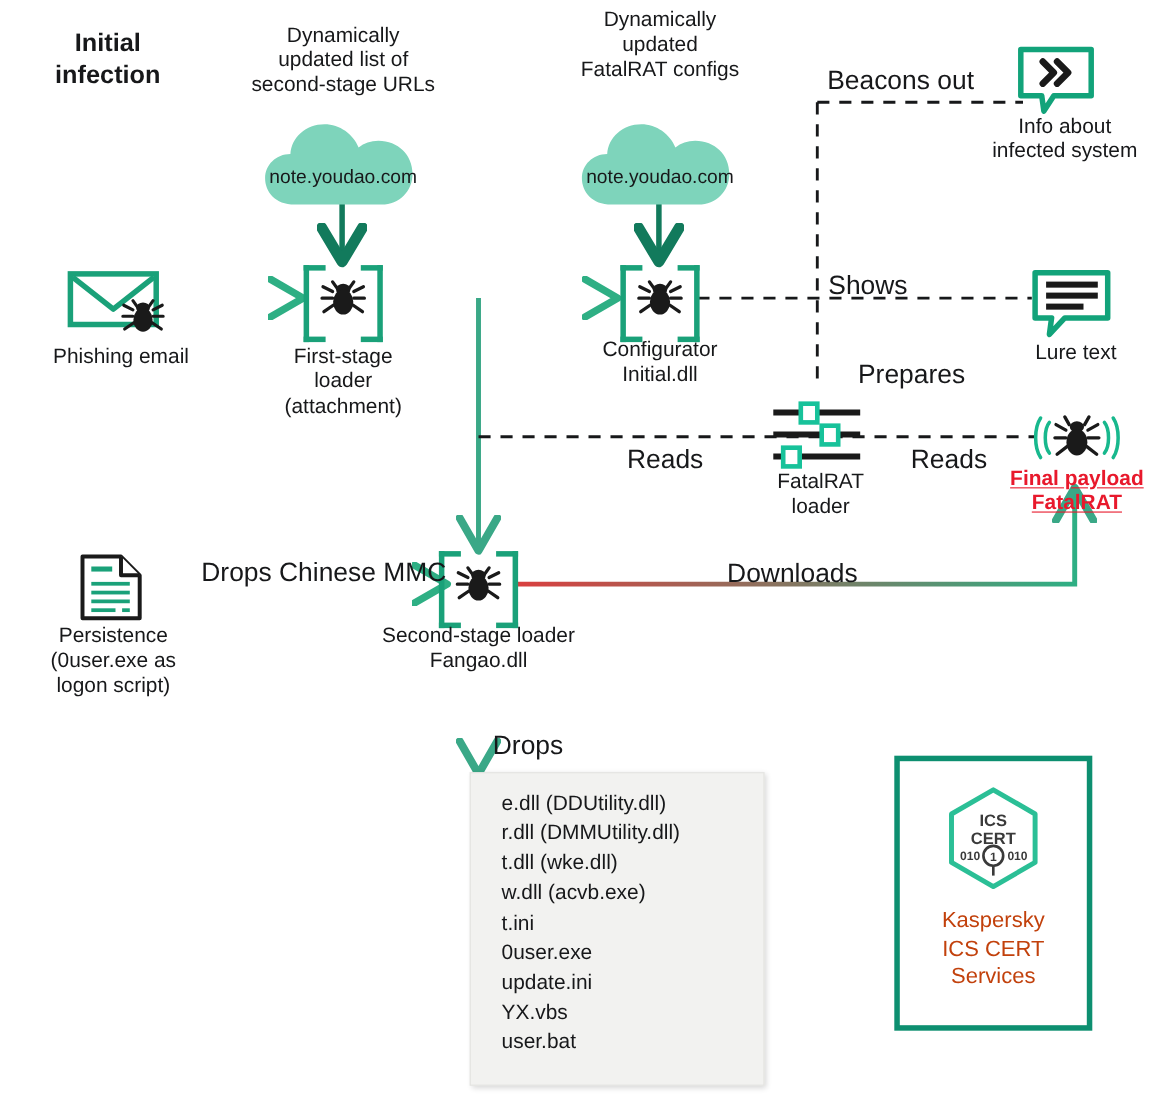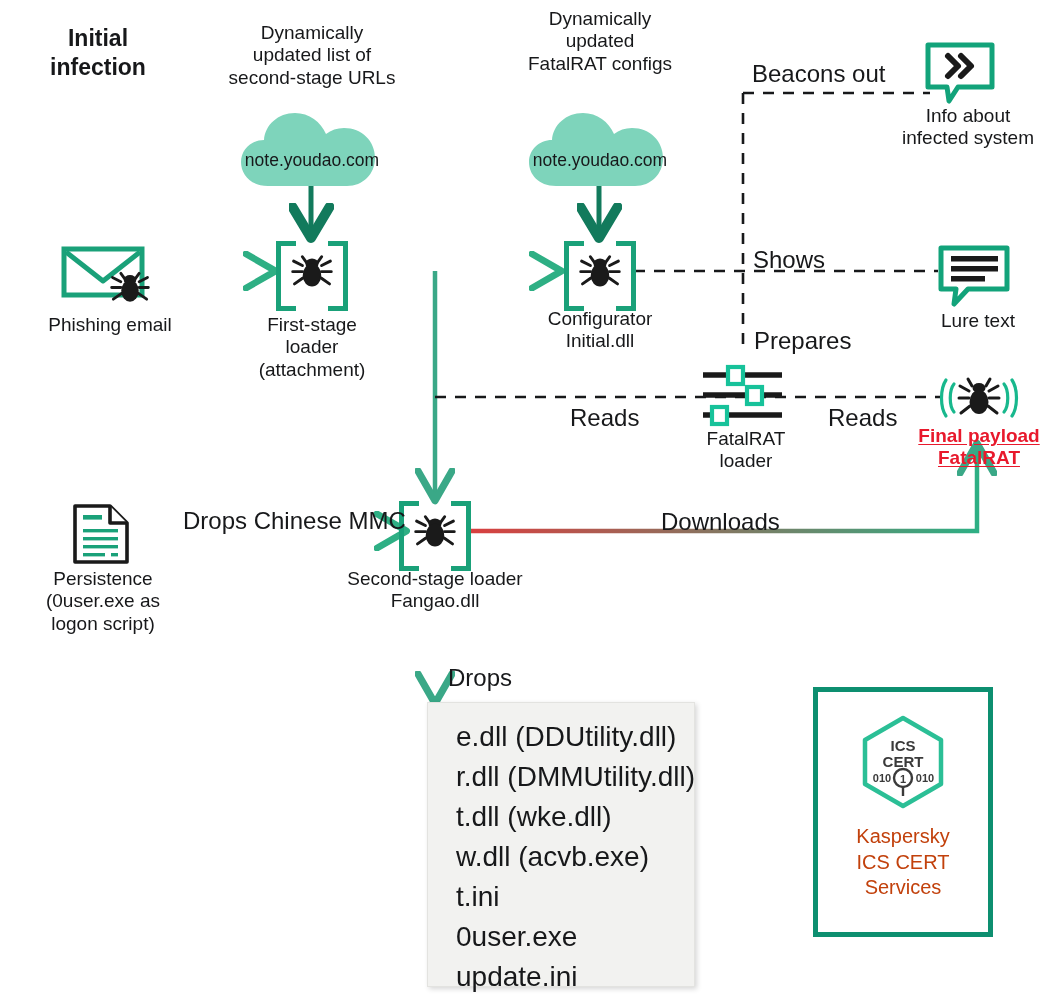--- a/index.html
+++ b/index.html
@@ -18,21 +18,21 @@
   .brnode{position:absolute;width:72px;height:60px;}
   .brnode .brk{position:absolute;top:0;width:15px;height:60px;
                border:5px solid #1aa179;}
   .brnode .brk.l{left:0;border-right:none;}
   .brnode .brk.r{right:0;border-left:none;}
   .bugwrap{position:absolute;left:50%;top:50%;transform:translate(-50%,-50%);}
   
   .filebox{position:absolute;background:#f2f2f0;border:1px solid #e3e3e0;
            box-shadow:2px 2px 5px rgba(0,0,0,.16);}
   .filebox ul{list-style:none;margin:0;padding:14px 0 12px 28px;}
-  .filebox li{font-size:28px;line-height:1.43;color:#17181a;white-space:nowrap;}
+  .filebox li{font-size:19px;line-height:1.43;color:#17181a;white-space:nowrap;}
   
   .kbox{position:absolute;border:5px solid #0d8f70;background:#fff;
         display:flex;flex-direction:column;align-items:center;}
   .ktext{font-size:20px;line-height:1.28;text-align:center;color:#c2410c;margin-top:6px;}
   
   .payload{position:absolute;text-align:center;font-weight:bold;font-size:19px;
            line-height:1.18;color:#e8192c;text-decoration:underline;
            text-underline-offset:2px;}
   svg{overflow:visible;}
 </style>
@@ -273,21 +273,21 @@
   </svg>
 </div>
 <div class="abs lbl" style="left:8px;top:568px;width:190px;">
   <div>Persistence</div>
   <div>(0user.exe as</div>
   <div>logon script)</div>
 </div>
 
 <div class="abs edge-lbl" style="left:752px;top:60px;">Beacons out</div>
 <div class="abs edge-lbl" style="left:753px;top:246px;text-align:center;">Shows</div>
-<div class="abs edge-lbl" style="left:754px;top:327px;">Prepares</div>
+<div class="abs edge-lbl" style="left:780px;top:327px;">Prepares</div>
 <div class="abs edge-lbl" style="left:570px;top:404px;">Reads</div>
 <div class="abs edge-lbl" style="left:828px;top:404px;">Reads</div>
 <div class="abs edge-lbl" style="left:661px;top:508px;">Downloads</div>
 <div class="abs edge-lbl" style="left:183px;top:507px;">Drops Chinese MMC</div>
 <div class="abs edge-lbl" style="left:448px;top:664px;">Drops</div>
 
 <div class="filebox" style="left:427px;top:702px;width:266px;height:283px;">
   <ul>
     <li>e.dll (DDUtility.dll)</li>
     <li>r.dll (DMMUtility.dll)</li>

